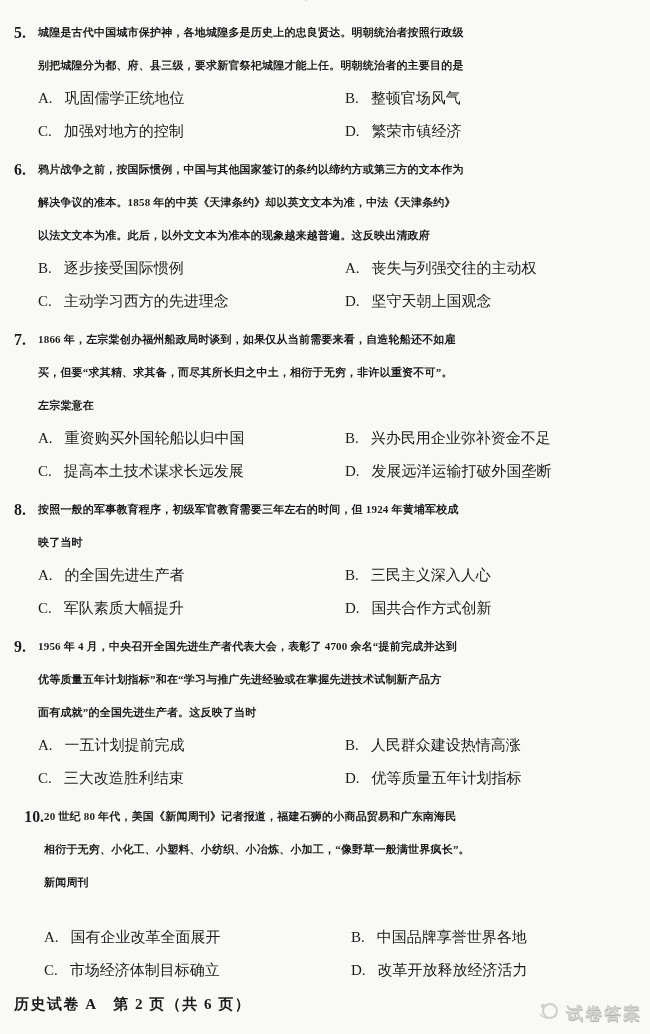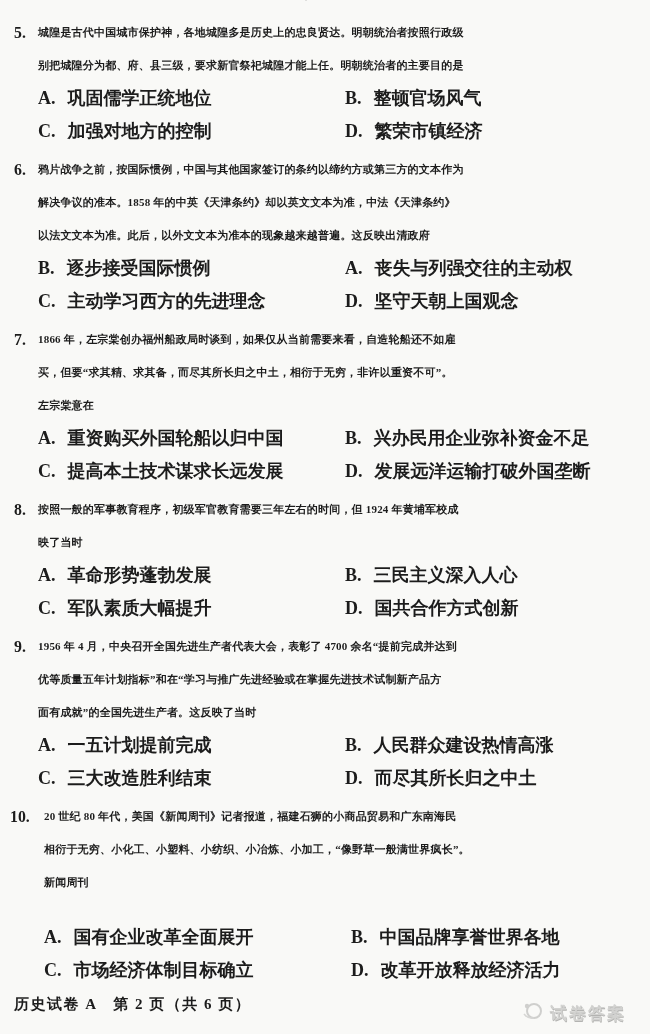--- a/index.html
+++ b/index.html
@@ -21,47 +21,47 @@
       radial-gradient(circle 1px   at 600px 640px,#9f9f9d 40%, transparent 65%),
       radial-gradient(circle 1px   at 60px  905px,#a3a3a1 40%, transparent 65%),
       radial-gradient(circle 1px   at 438px 880px,#a3a3a1 40%, transparent 65%);
   }
   .question { margin-bottom: 5px; }
   .q-head { display: flex; }
   .q-num {
     flex: 0 0 24px; width: 24px;
     font-size: 15.8px; line-height: 33px; font-weight: 600;
   }
-  .q10 .q-num { flex-basis: 34px; width: 34px; }
+  .q10 .q-num { flex-basis: 34px; width: 34px; text-align: right; }
   .q10 { margin-left: -4px; }
   .stem { min-width: 0; }
   .stem-line {
     font-size: 11px; line-height: 33px; font-weight: 600;
     white-space: nowrap; letter-spacing: 0.2px;
   }
   .options {
     margin-left: 24px;
     display: grid;
     grid-template-columns: 307px 1fr;
   }
   .q10 .options { margin-left: 34px; margin-top: 22px; }
   .option {
-    font-size: 18px; line-height: 33px; font-weight: 700;
+    font-size: 15px; line-height: 33px; font-weight: 400;
     white-space: nowrap;
   }
   .opt-label { margin-right: 12px; }
   .footer {
     margin-top: 6px;
     text-align: left;
     font-size: 15px; line-height: 22px; font-weight: 600;
     letter-spacing: 1.5px;
   }
   .watermark {
     position: absolute;
-    right: 24px; bottom: 8px;
+    right: 8px; bottom: 8px;
     display: flex; align-items: center; gap: 5px;
   }
   .watermark-text {
     font-size: 17px; letter-spacing: 2px; font-weight: 600;
     color: #d2d2d0;
     text-shadow: 0.6px 0.6px 0 #b3b3b1;
   }
 </style>
 </head>
 <body>
@@ -120,41 +120,41 @@
 
   <div class="question">
     <div class="q-head">
       <span class="q-num">8.</span>
       <div class="stem">
         <div class="stem-line">按照一般的军事教育程序，初级军官教育需要三年左右的时间，但 1924 年黄埔军校成</div>
         <div class="stem-line">映了当时</div>
       </div>
     </div>
     <div class="options">
-      <div class="option"><span class="opt-label">A.</span><span class="opt-text">革命形势蓬勃发展</span></div>
+      <div class="option"><span class="opt-label">A.</span><span class="opt-text">的全国先进生产者</span></div>
       <div class="option"><span class="opt-label">B.</span><span class="opt-text">三民主义深入人心</span></div>
       <div class="option"><span class="opt-label">C.</span><span class="opt-text">军队素质大幅提升</span></div>
       <div class="option"><span class="opt-label">D.</span><span class="opt-text">国共合作方式创新</span></div>
     </div>
   </div>
 
   <div class="question">
     <div class="q-head">
       <span class="q-num">9.</span>
       <div class="stem">
         <div class="stem-line">1956 年 4 月，中央召开全国先进生产者代表大会，表彰了 4700 余名“提前完成并达到</div>
         <div class="stem-line">优等质量五年计划指标”和在“学习与推广先进经验或在掌握先进技术试制新产品方</div>
         <div class="stem-line">面有成就”的全国先进生产者。这反映了当时</div>
       </div>
     </div>
     <div class="options">
       <div class="option"><span class="opt-label">A.</span><span class="opt-text">一五计划提前完成</span></div>
       <div class="option"><span class="opt-label">B.</span><span class="opt-text">人民群众建设热情高涨</span></div>
       <div class="option"><span class="opt-label">C.</span><span class="opt-text">三大改造胜利结束</span></div>
-      <div class="option"><span class="opt-label">D.</span><span class="opt-text">而尽其所长归之中土</span></div>
+      <div class="option"><span class="opt-label">D.</span><span class="opt-text">优等质量五年计划指标</span></div>
     </div>
   </div>
 
   <div class="question q10">
     <div class="q-head">
       <span class="q-num">10.</span>
       <div class="stem">
         <div class="stem-line">20 世纪 80 年代，美国《新闻周刊》记者报道，福建石狮的小商品贸易和广东南海民</div>
         <div class="stem-line">相衍于无穷、小化工、小塑料、小纺织、小冶炼、小加工，“像野草一般满世界疯长”。</div>
         <div class="stem-line">新闻周刊</div>

